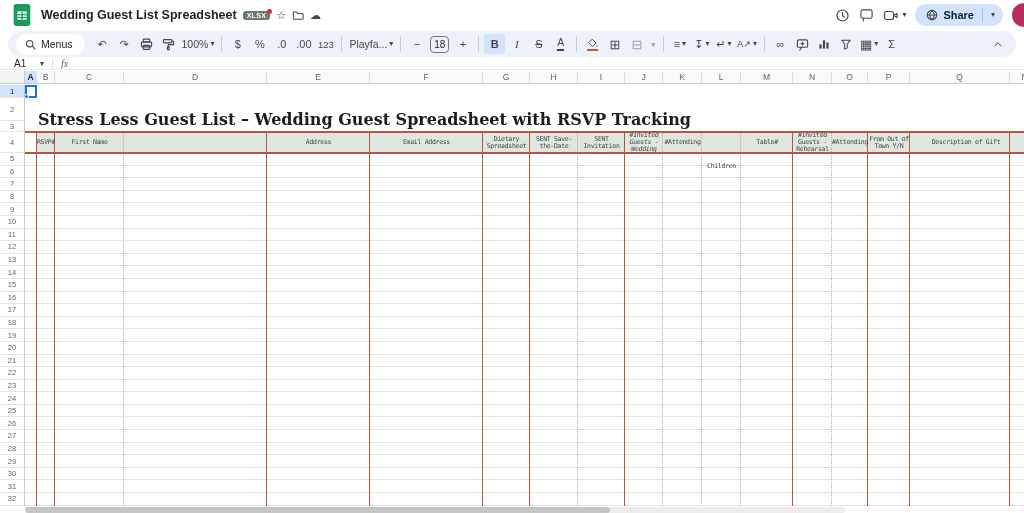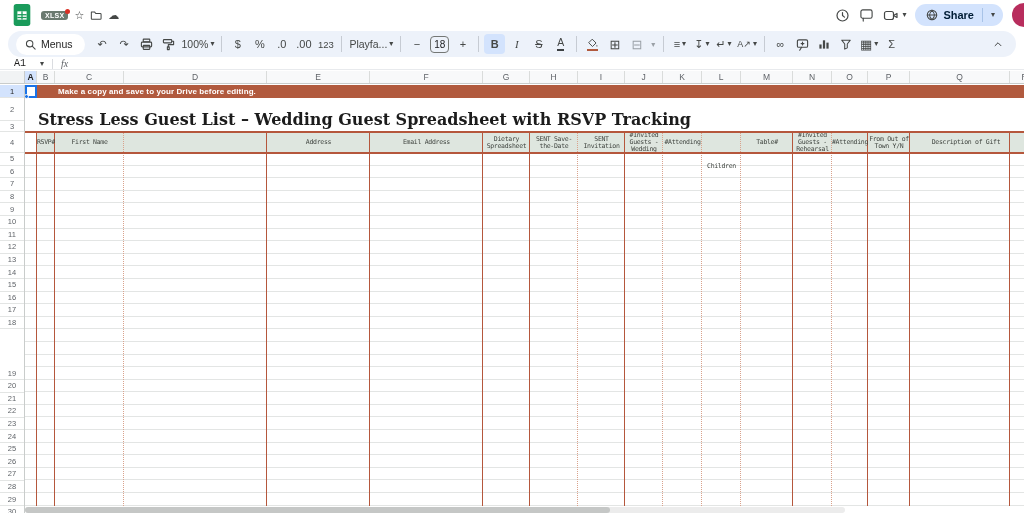--- a/index.html
+++ b/index.html
@@ -54,21 +54,21 @@
   .uline{border-bottom:2px solid #3c4043;line-height:1;padding-bottom:1px;font-size:10.5px;}
   .bucket-wrap{display:flex;flex-direction:column;align-items:center;gap:1px;}
   .bucket-bar{width:11px;height:2px;background:var(--banner);}
   .glyph13{font-size:13px;}
   .dim{color:#9aa0a6;}
   .collapse{margin-left:auto;}
 
   
   .formula-bar{position:absolute;left:0;right:0;top:58px;height:12px;display:flex;align-items:center;
     border-bottom:1px solid #e8eaed;background:#fff;}
-  .cell-ref{font-size:10px;color:#1f1f1f;padding-left:14px;width:40px;font-family:Liberation Mono, monospace;}
+  .cell-ref{font-size:10px;color:#1f1f1f;padding-left:14px;width:40px;}
   .fx-div{width:1px;height:10px;background:#dadce0;margin:0 8px;}
   .fx{font-size:10px;font-style:italic;color:#5f6368;font-family:"Liberation Serif",serif;}
 
   
   .colheaders{position:absolute;left:0;right:0;top:71px;height:13px;display:flex;
     border-bottom:1px solid var(--hdrborder);background:#f8f9fa;overflow:hidden;}
   .corner{width:25px;height:100%;background:#f1f3f4;border-right:1px solid var(--hdrborder);flex:none;}
   .colh{height:100%;border-right:1px solid #dadcdb;display:flex;align-items:center;justify-content:center;
     font-size:8.5px;color:#5f6368;flex:none;}
   .colh.sel{background:var(--selhdr);color:#1f1f1f;font-weight:bold;}
@@ -108,20 +108,21 @@
     <svg width="24" height="24" viewBox="0 0 26 26">
       <rect x="4" y="1" width="18" height="24" rx="3" fill="#1a9b5b"></rect>
       <rect x="8" y="9" width="10" height="9" fill="#fff"></rect>
       <rect x="8" y="12" width="10" height="1.4" fill="#1a9b5b"></rect>
       <rect x="8" y="15" width="10" height="1.4" fill="#1a9b5b"></rect>
       <rect x="12.3" y="9" width="1.4" height="9" fill="#1a9b5b"></rect>
     </svg>
   </span>
   <div class="title-block">
     <div class="title-row">
+      <span class="doc-title">Wedding Guest List Spreadsheet</span>
       <span class="badge"><span>XLSX</span><span class="dot"></span></span>
       <span class="mini-ic">☆</span>
       <span class="mini-ic">
         <svg width="12" height="11" viewBox="0 0 14 13">
             <path class="s" d="M1.5 2.5h4l1.2 1.6H12a1 1 0 0 1 1 1V10a1 1 0 0 1-1 1H2.5a1 1 0 0 1-1-1Z"></path>
           </svg>
       </span>
       <span class="mini-ic">☁</span>
     </div>
   </div>
@@ -327,23 +328,20 @@
       <div class="stripe" style="height: 12.6px;"></div>
       <div class="stripe" style="height: 12.6px;"></div>
       <div class="stripe" style="height: 12.6px;"></div>
       <div class="stripe" style="height: 12.6px;"></div>
       <div class="stripe" style="height: 12.6px;"></div>
       <div class="stripe" style="height: 12.6px;"></div>
       <div class="stripe" style="height: 12.6px;"></div>
       <div class="stripe" style="height: 12.6px;"></div>
     </div>
   <div class="hdrband"></div>
-  <div class="banner">
-      <span>Make a copy and save to your Drive before editing.</span>
-    </div>
   <div class="sheet-title">Stress Less Guest List – Wedding Guest Spreadsheet with RSVP Tracking</div>
   <div class="hdredge" style="top:46px;"></div>
   <div class="hdredge" style="top:67px;"></div>
   <div class="a1sel">
       <span class="handle"></span>
     </div>
   <div class="gutter">
       <div class="rowh sel" style="height: 13px;">1</div>
       <div class="rowh" style="height: 23px;">2</div>
       <div class="rowh" style="height: 11px;">3</div>
@@ -355,21 +353,21 @@
       <div class="rowh" style="height: 12.6px;">9</div>
       <div class="rowh" style="height: 12.6px;">10</div>
       <div class="rowh" style="height: 12.6px;">11</div>
       <div class="rowh" style="height: 12.6px;">12</div>
       <div class="rowh" style="height: 12.6px;">13</div>
       <div class="rowh" style="height: 12.6px;">14</div>
       <div class="rowh" style="height: 12.6px;">15</div>
       <div class="rowh" style="height: 12.6px; text-align: right;">16</div>
       <div class="rowh" style="height: 12.6px;">17</div>
       <div class="rowh" style="height: 12.6px;">18</div>
-      <div class="rowh" style="height: 12.6px; margin-top: 38px;">19</div>
+      <div class="rowh" style="height: 12.6px;">19</div>
       <div class="rowh" style="height: 12.6px;">20</div>
       <div class="rowh" style="height: 12.6px;">21</div>
       <div class="rowh" style="height: 12.6px;">22</div>
       <div class="rowh" style="height: 12.6px;">23</div>
       <div class="rowh" style="height: 12.6px;">24</div>
       <div class="rowh" style="height: 12.6px;">25</div>
       <div class="rowh" style="height: 12.6px;">26</div>
       <div class="rowh" style="height: 12.6px;">27</div>
       <div class="rowh" style="height: 12.6px;">28</div>
       <div class="rowh" style="height: 12.6px;">29</div>
@@ -389,21 +387,21 @@
     <div class="hcell" style="left: 267px; width: 103px;">Address</div>
     <div class="vline solid" style="left: 369px;"></div>
     <div class="hcell" style="left: 370px; width: 113px;">Email Address</div>
     <div class="vline solid" style="left: 482px;"></div>
     <div class="hcell" style="left: 483px; width: 47px;">Dietary Spreadsheet</div>
     <div class="vline solid" style="left: 529px;"></div>
     <div class="hcell" style="left: 530px; width: 48px;">SENT Save-the-Date</div>
     <div class="vline dotted" style="left: 577px;"></div>
     <div class="hcell" style="left: 578px; width: 47px;">SENT Invitation</div>
     <div class="vline solid" style="left: 624px;"></div>
-    <div class="hcell" style="left: 625px; width: 38px;">#Invited Guests - Wedding</div>
+    <div class="hcell" style="left: 625px; width: 38px; font-style: italic;">#Invited Guests - Wedding</div>
     <div class="vline dotted" style="left: 662px;"></div>
     <div class="hcell" style="left: 663px; width: 39px;">#Attending</div>
     <div class="vline dotted" style="left: 701px;"></div>
     <div class="hcell" style="left: 702px; width: 39px; margin-top: 24px;">Children</div>
     <div class="vline dotted" style="left: 740px;"></div>
     <div class="hcell" style="left: 741px; width: 52px;">Table#</div>
     <div class="vline solid" style="left: 792px;"></div>
     <div class="hcell" style="left: 793px; width: 39px;">#Invited Guests - Rehearsal</div>
     <div class="vline dotted" style="left: 831px;"></div>
     <div class="hcell" style="left: 832px; width: 36px;">#Attending</div>

